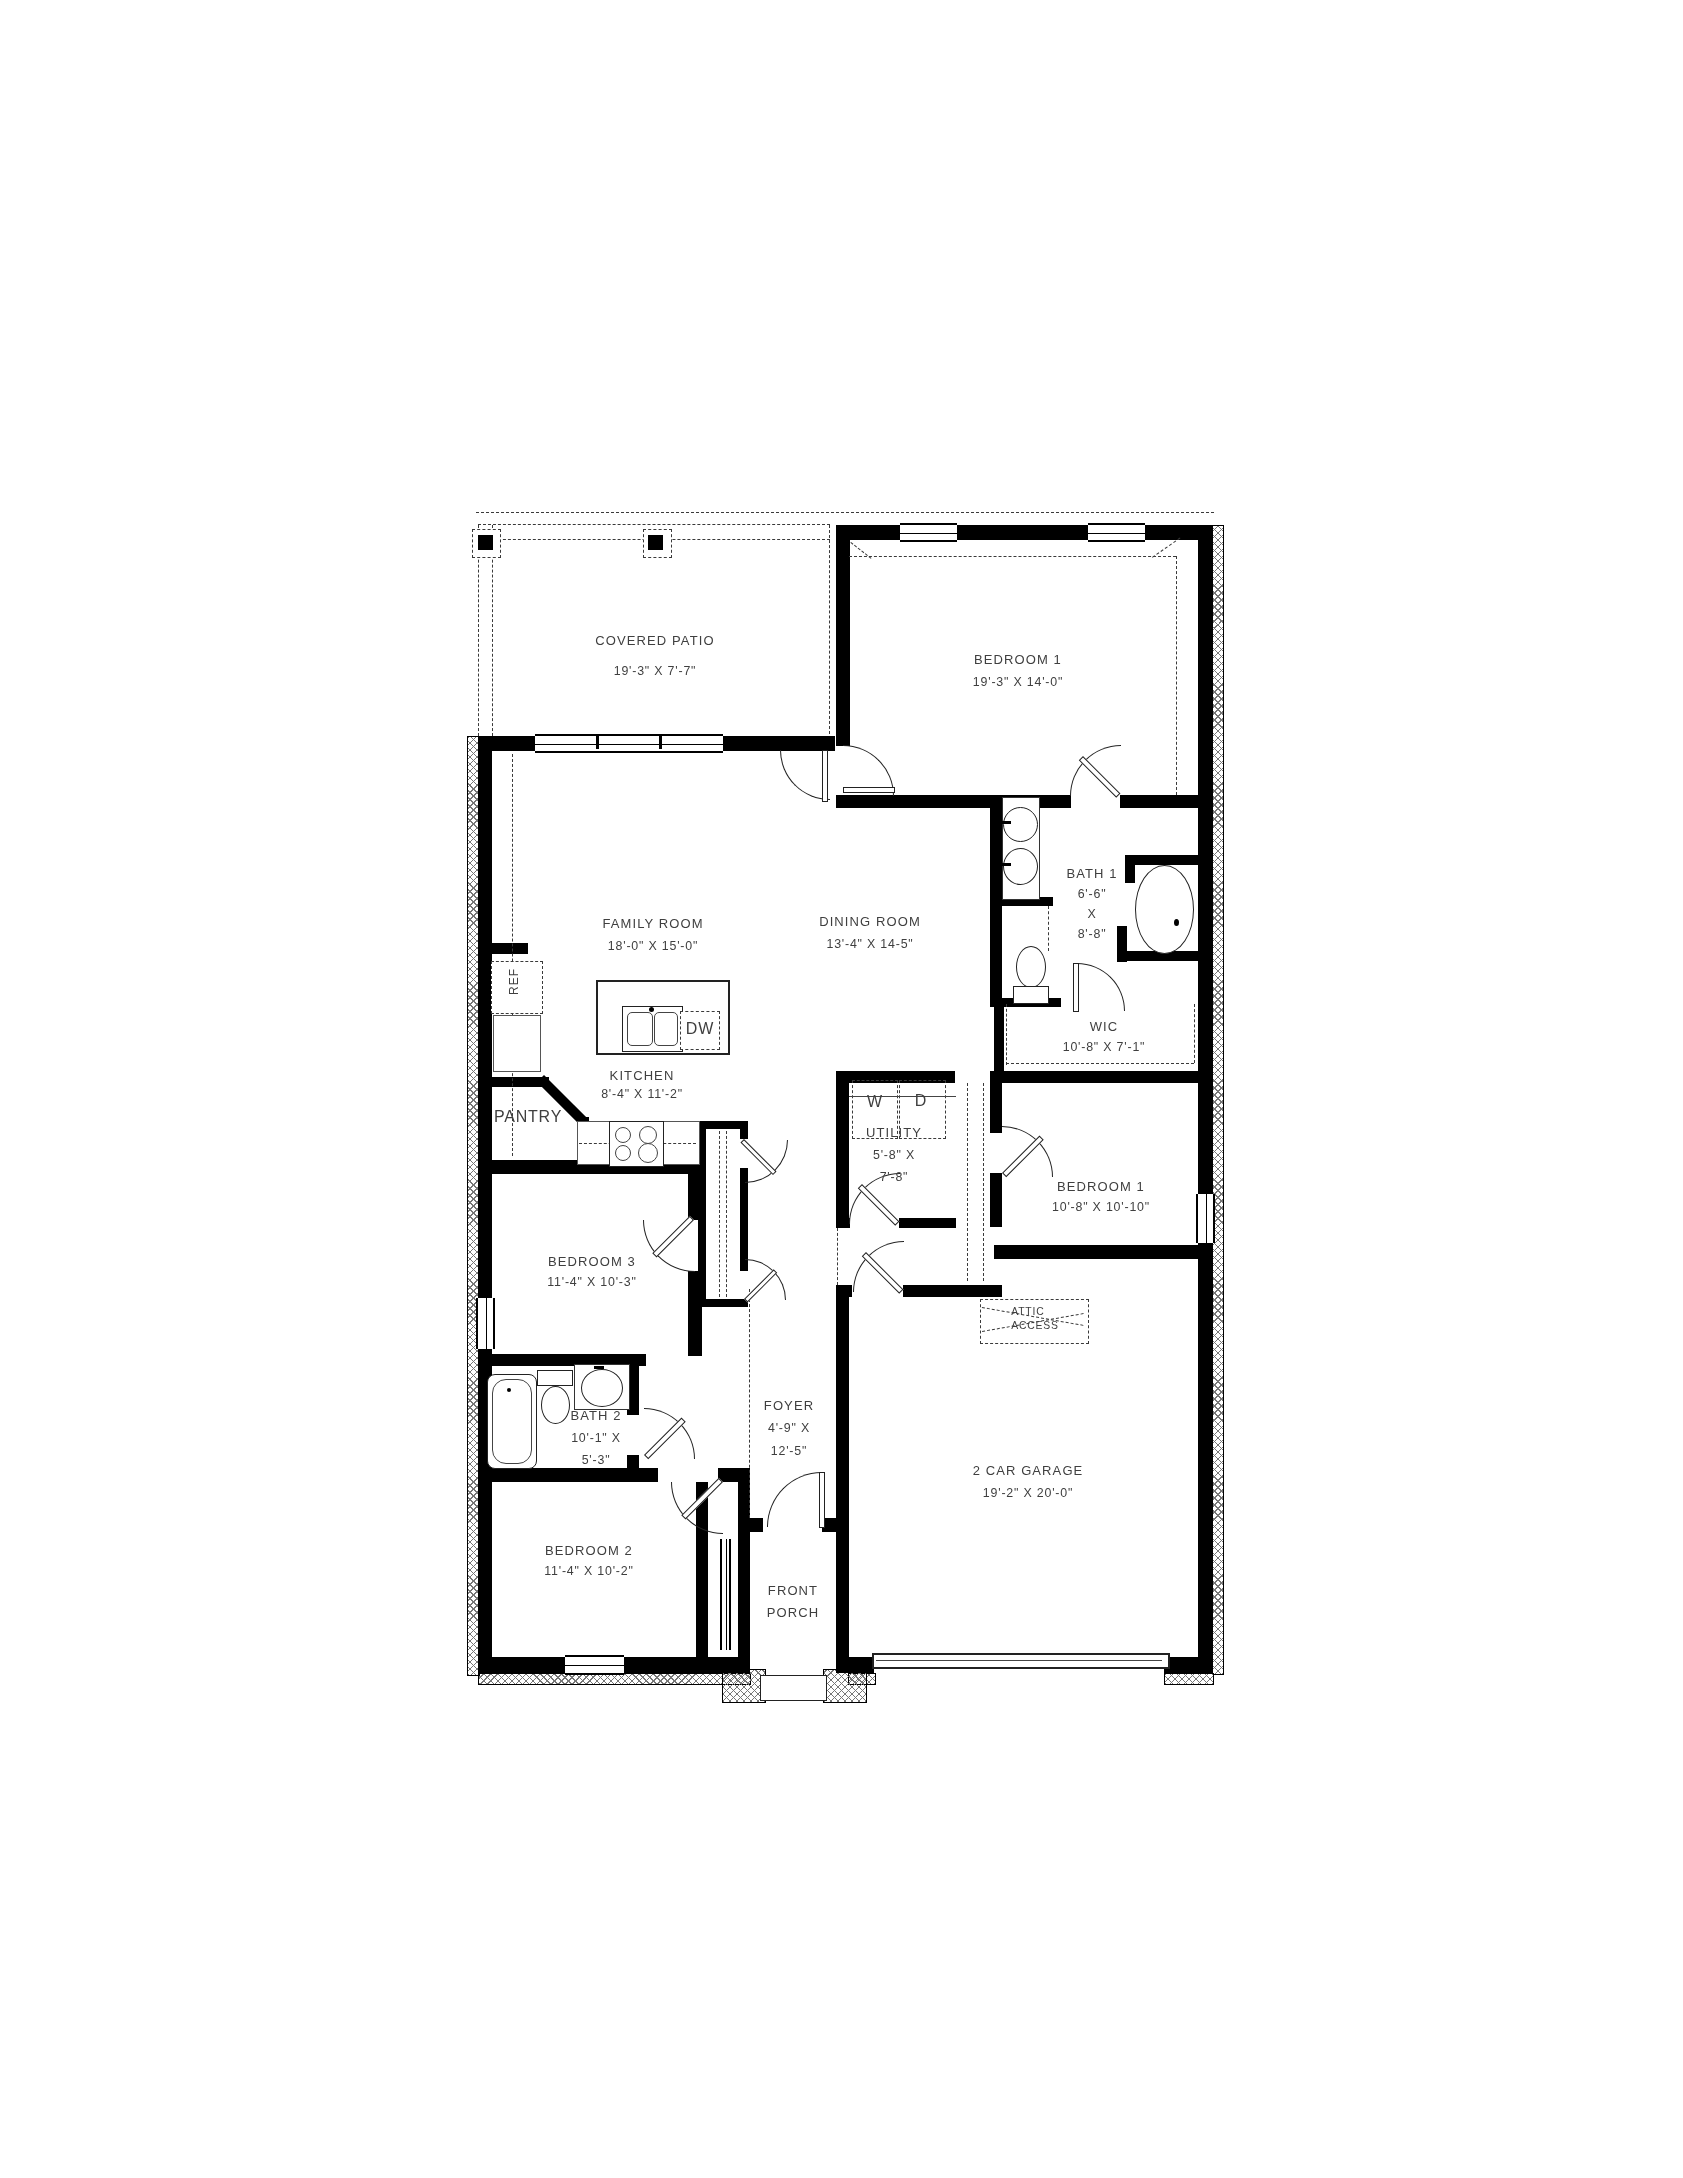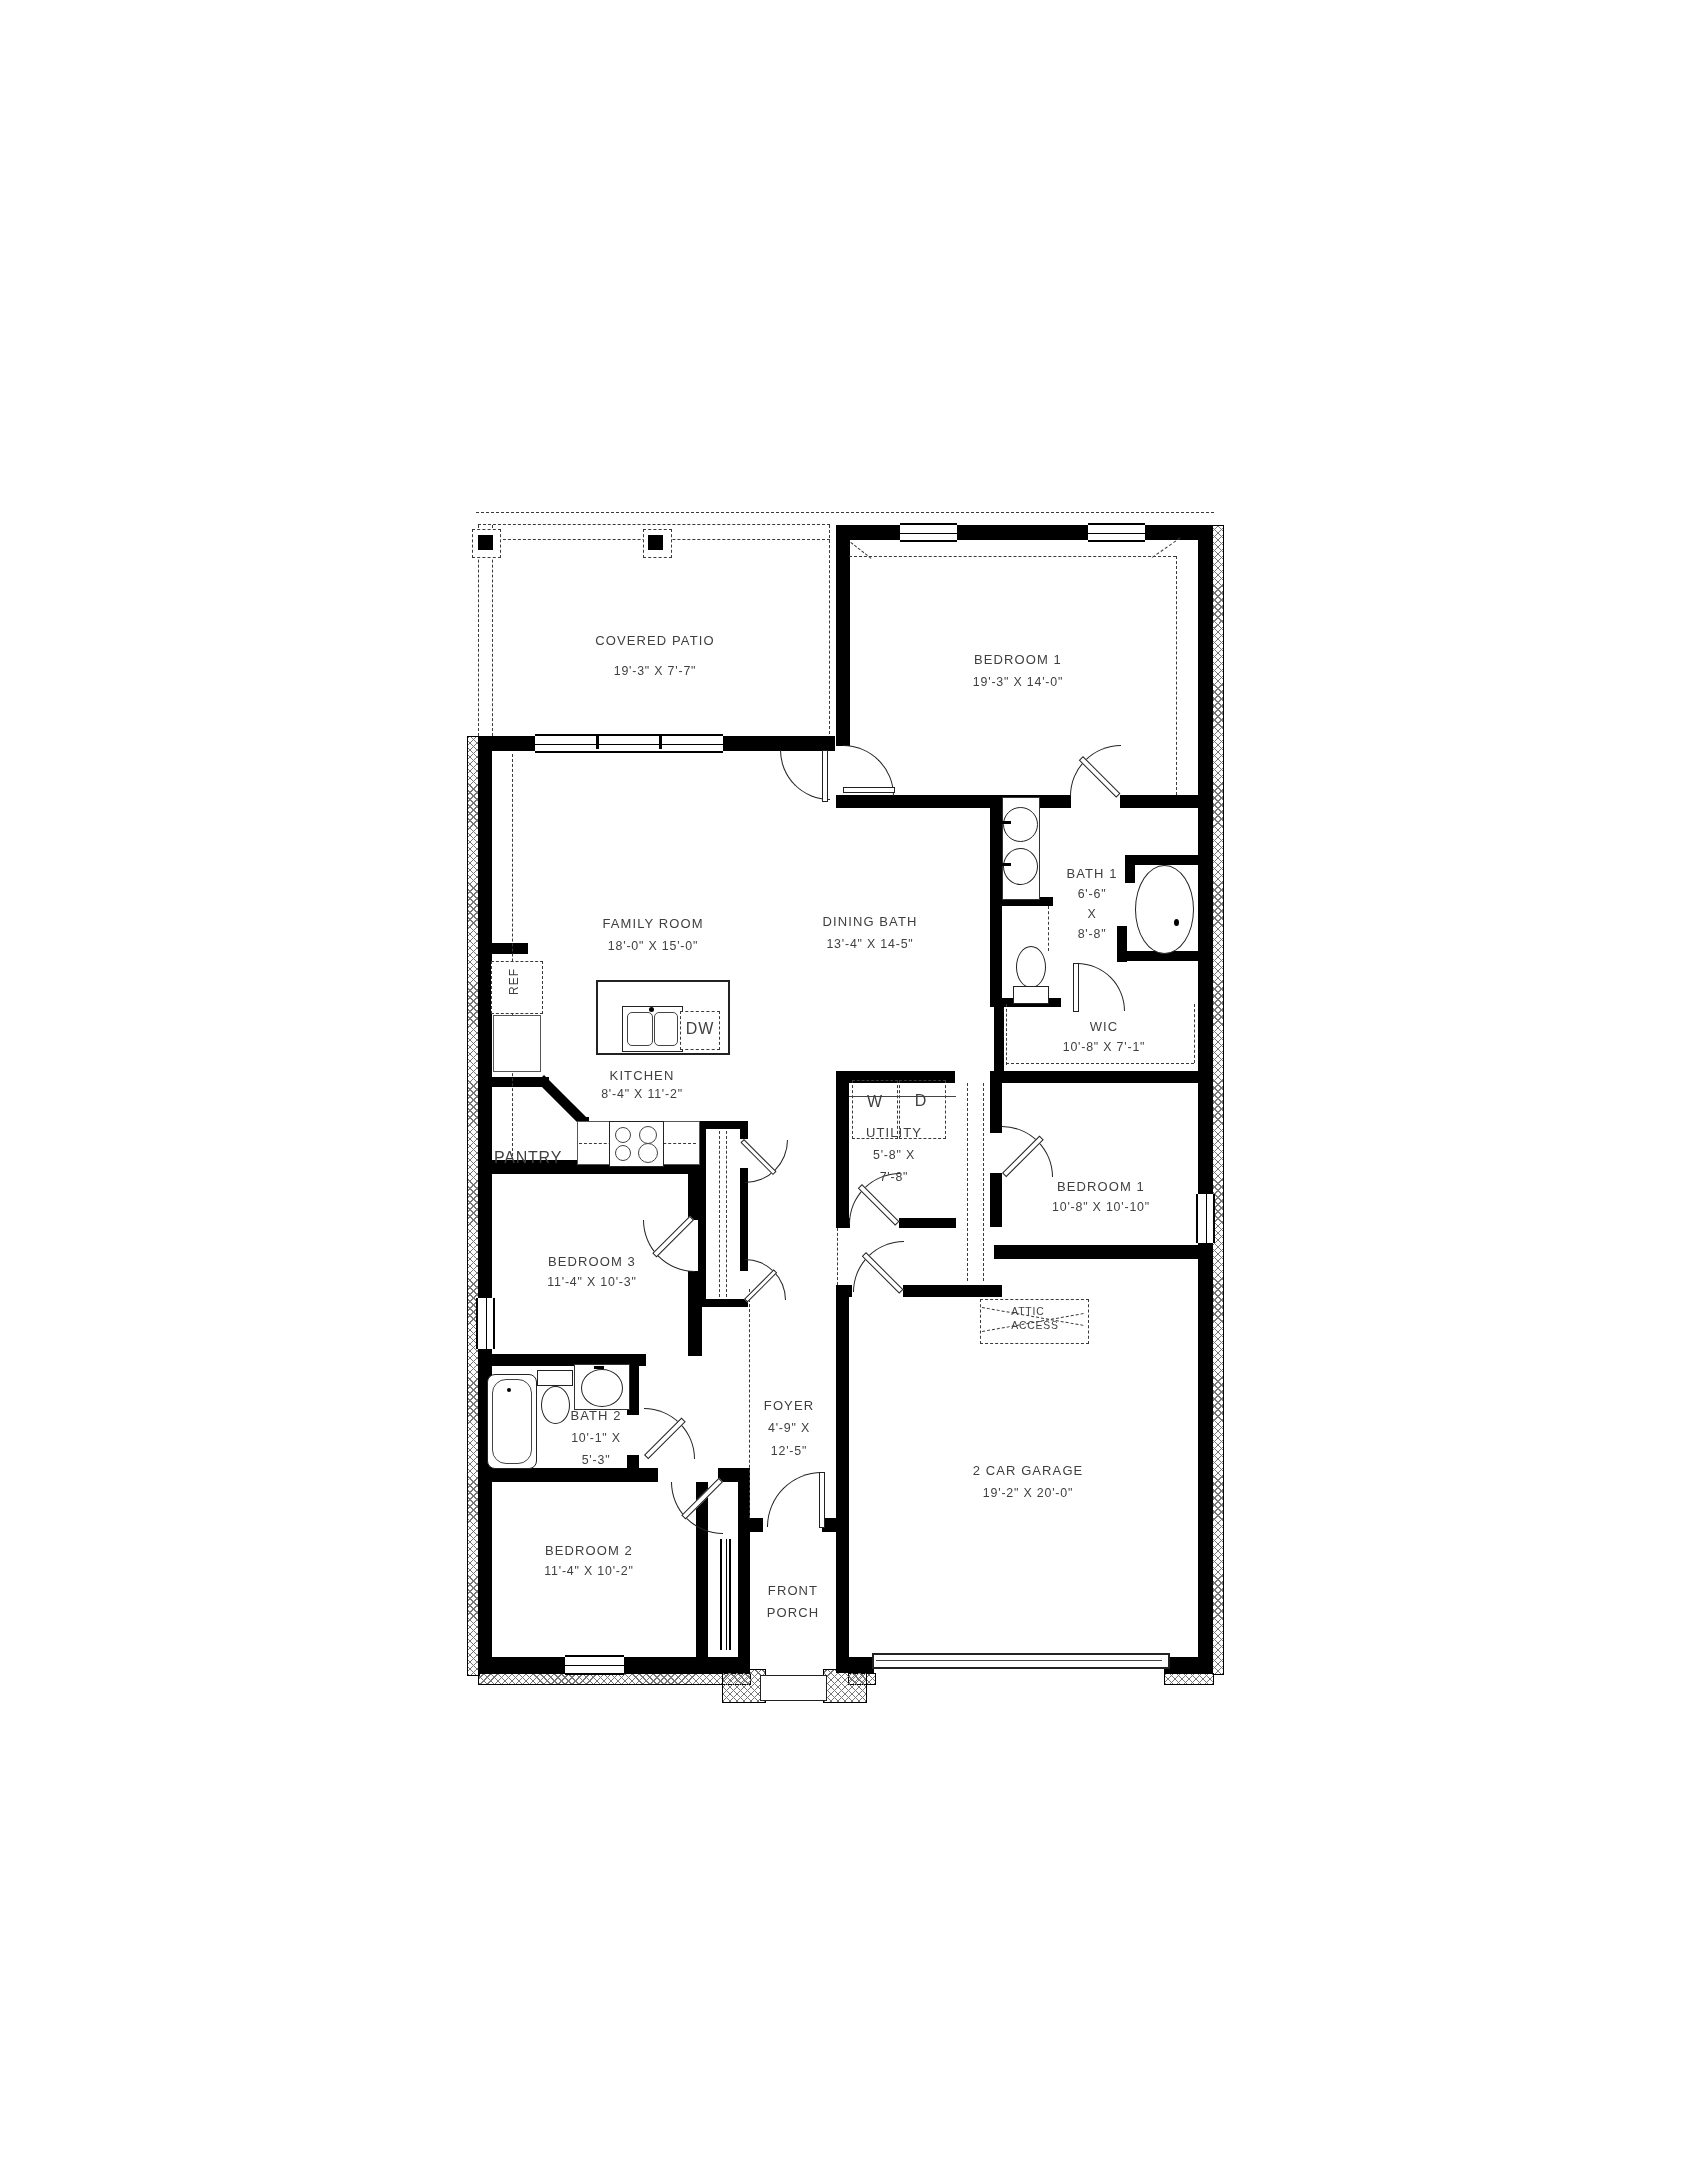--- a/index.html
+++ b/index.html
@@ -257,21 +257,21 @@
   </div>
   <div class="lbl" style="left:1018px;top:649px;">
     <div>BEDROOM 1</div>
       <div class="d">19'-3" X 14'-0"</div>
   </div>
   <div class="lbl" style="left:653px;top:913px;">
     <div>FAMILY ROOM</div>
       <div class="d">18'-0" X 15'-0"</div>
   </div>
   <div class="lbl" style="left:870px;top:911px;">
-    <div>DINING BATH</div>
+    <div>DINING ROOM</div>
       <div class="d">13'-4" X 14-5"</div>
   </div>
   <div class="lbl" style="left:1092px;top:864px;line-height:20px;">
     <div>BATH 1</div>
       <div class="d">6'-6"</div>
     <div class="d">X</div>
       <div class="d">8'-8"</div>
   </div>
   <div class="lbl" style="left:1104px;top:1016px;line-height:21px;">
     <div>WIC</div>
@@ -310,21 +310,21 @@
   </div>
   <div class="lbl" style="left:589px;top:1540px;line-height:21px;">
     <div>BEDROOM 2</div>
       <div class="d">11'-4" X 10'-2"</div>
   </div>
   <div class="lbl" style="left:793px;top:1580px;">
     <div>FRONT</div>
       <div>PORCH</div>
   </div>
 
-  <div class="sm" style="left:528px;top:1149px;text-align:center;">PANTRY</div>
+  <div class="sm" style="left:528px;top:1108px;text-align:center;">PANTRY</div>
   <div class="vert" style="left:507px;top:968px;">REF</div>
   <div class="sm" style="left:700px;top:1020px;">DW</div>
   <div class="sm" style="left:875px;top:1093px;">W</div>
   <div class="sm" style="left:921px;top:1092px;">D</div>
   <div class="sm tiny" style="left:1035px;top:1305px;">
     <div>ATTIC</div>
       <div>ACCESS</div>
   </div>
 
 </div>

